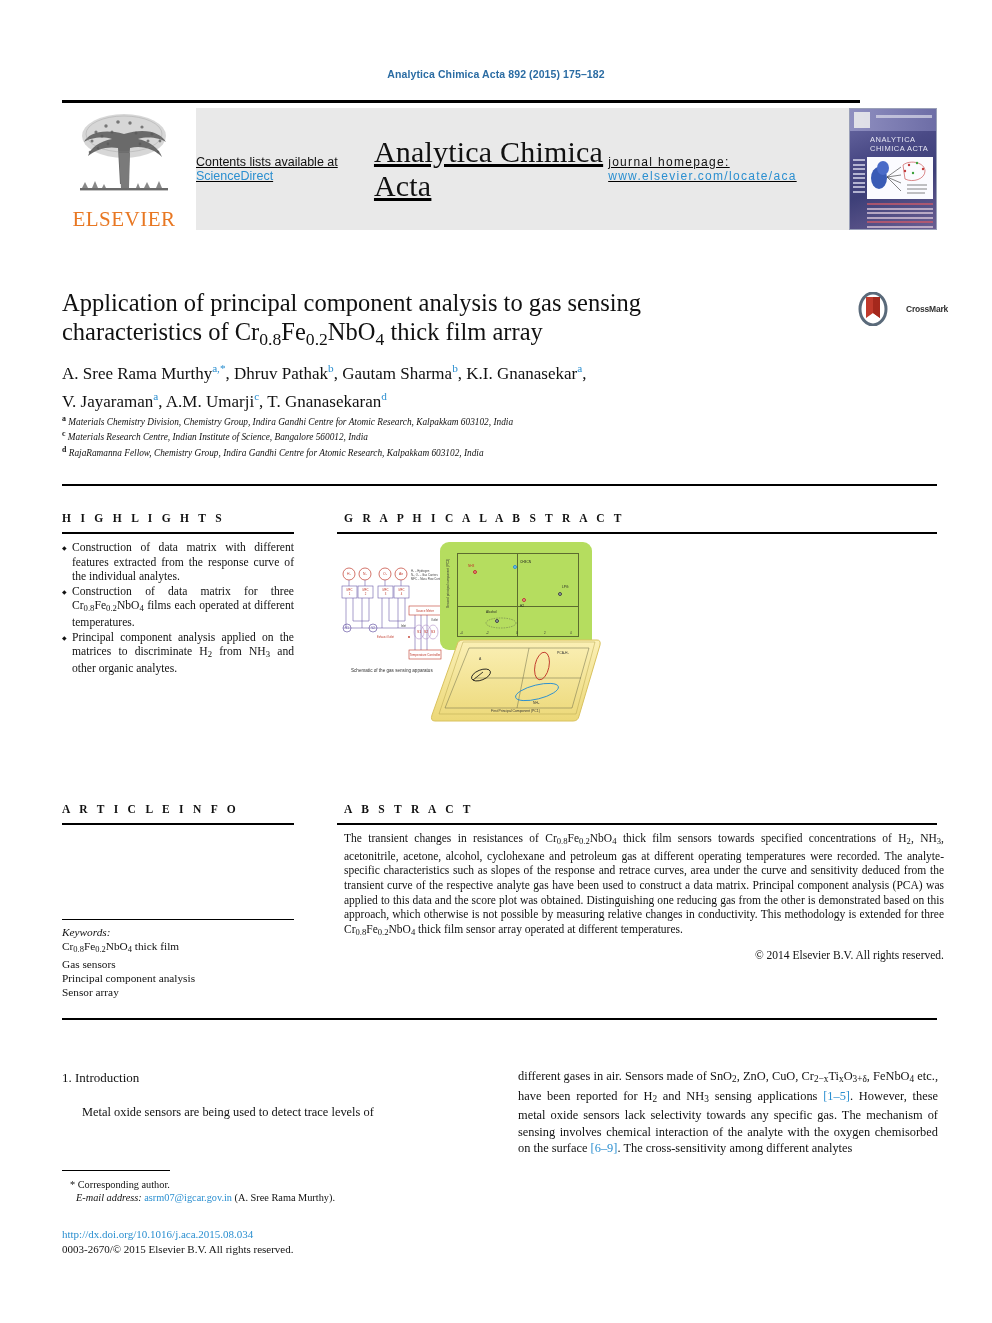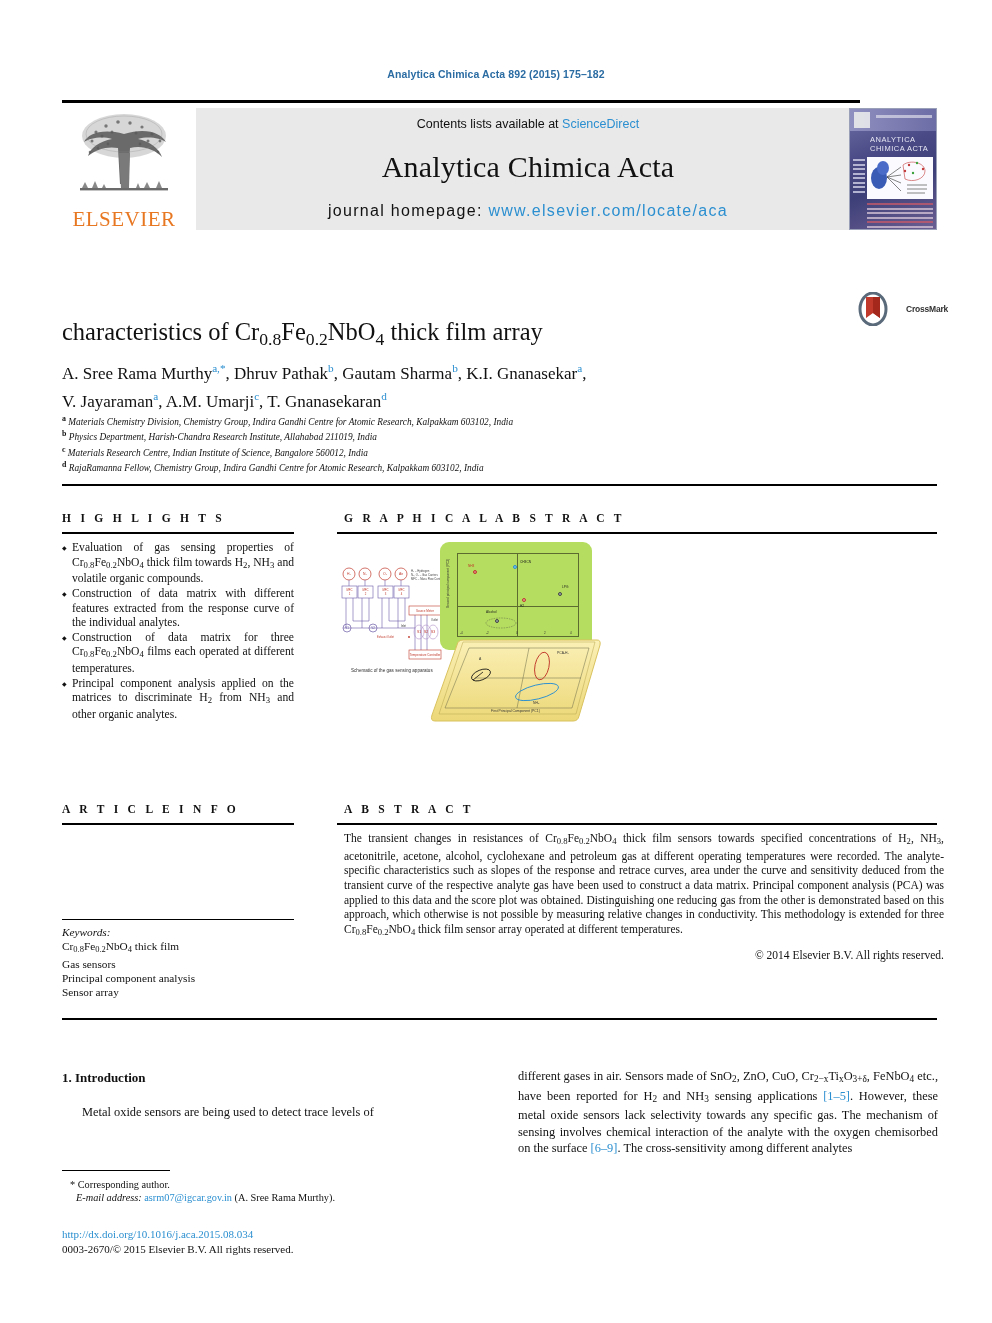--- a/index.html
+++ b/index.html
@@ -34,32 +34,32 @@
   }
   .tree{width:104px;height:92px;display:block;}
   .elsevier-word{
     font-family:"Liberation Serif", serif;
     font-size:21px;letter-spacing:.5px;color:#E87722;line-height:1;
     margin-top:9px;
   }
   .journal-band{
     position:absolute;left:134px;top:0;width:664px;height:122px;
     background:#e9e9e9;
-    display:flex;flex-direction:column;align-items:center;justify-content:space-between;
-    padding:9px 0 10px 0;box-sizing:border-box;
+    display:flex;align-items:center;justify-content:space-between;
+    padding:9px 0 10px 0;box-sizing:border-box;text-decoration:underline;
   }
   .contents-line{
     font-family:"Liberation Sans", sans-serif;font-size:12.5px;color:#111;
   }
   .contents-line .sd{color:#2b8fd0;}
   .journal-name{
     font-family:"Liberation Serif", serif;font-size:30px;color:#111;letter-spacing:.2px;
   }
   .homepage-line{
-    font-family:"Liberation Sans", sans-serif;font-size:16px;color:#111;letter-spacing:1.3px;
+    font-family:"Liberation Sans", sans-serif;font-size:12px;color:#111;letter-spacing:1.3px;
   }
   .homepage-line .url{color:#2b8fd0;}
 
   
   .cover{
     position:absolute;left:849px;top:108px;width:88px;height:122px;
     border:1px solid #9aa0b8;box-sizing:border-box;overflow:hidden;
     background:linear-gradient(160deg,#6f6fa8 0%,#4a4a86 35%,#3d3f78 60%,#6b5f92 100%);
   }
   .cover .cov-top{
@@ -188,21 +188,21 @@
   .yc-shape{
     position:absolute;left:0;top:0;width:100%;height:100%;
   }
 
   .schem{position:absolute;left:0px;top:26px;width:108px;height:110px;}
 
   
   .intro-left{position:absolute;left:62px;top:1070px;width:400px;}
   .intro-right{position:absolute;left:518px;top:1068px;width:420px;}
   .sec-title{
-    font-family:"Liberation Serif", serif;font-weight:bold;font-size:13px;color:#111;
+    font-family:"Liberation Serif", serif;font-weight:normal;font-size:13px;color:#111;
   }
   .body-p{
     font-family:"Liberation Serif", serif;font-size:12.4px;line-height:16.4px;color:#111;
     text-align:justify;
   }
   .body-p .sub{font-size:.75em;vertical-align:-0.25em;}
   .ref{color:#2b8fd0;}
 
   .foot-rule{
     position:absolute;left:62px;top:1170px;width:108px;height:1px;background:#000;
@@ -322,21 +322,21 @@
       <i class="red"></i>
         <i></i>
         <i></i>
         <i></i>
         <i class="red"></i>
         <i></i>
     </div>
   </div>
 
   <div class="title">
-    <br>
+    <span>Application of principal component analysis to gas sensing</span><br>
     <span>characteristics of Cr</span><span class="sub">0.8</span><span>Fe</span><span class="sub">0.2</span><span>NbO</span><span class="sub">4</span><span> thick film array</span>
   </div>
 
   <div class="crossmark">
     <div class="cm-logo">
       <svg viewBox="0 0 30 34" width="30" height="34">
         <ellipse cx="15" cy="17" rx="13" ry="16" fill="none" stroke="#5a6a7a" stroke-width="3"></ellipse>
         <ellipse cx="15" cy="17" rx="10.5" ry="13.5" fill="#ffffff"></ellipse>
         <path d="M8 5 L22 5 L22 26 L15 21 L8 26 Z" fill="#c0392b"></path>
         <path d="M15 5 L22 5 L22 26 L15 21 Z" fill="#a5281c"></path>
@@ -345,36 +345,34 @@
     <div class="cm-word">CrossMark</div>
   </div>
 
   <div class="authors">
     <span>A. Sree Rama Murthy</span><sup>a,</sup><sup class="star">*</sup><span>, Dhruv Pathak</span><sup>b</sup><span>, Gautam Sharma</span><sup>b</sup><span>, K.I. Gnanasekar</span><sup>a</sup>,<br>
     <span>V. Jayaraman</span><sup>a</sup><span>, A.M. Umarji</span><sup>c</sup><span>, T. Gnanasekaran</span><sup>d</sup>
   </div>
 
   <div class="affils">
     <div><sup>a</sup> <span>Materials Chemistry Division, Chemistry Group, Indira Gandhi Centre for Atomic Research, Kalpakkam 603102, India</span></div>
-    <div><sup>b</sup> <span>Physics Department, Harish-Chandra Research Institute, Allahabad 211019, India</span></div>
     <div><sup>c</sup> <span>Materials Research Centre, Indian Institute of Science, Bangalore 560012, India</span></div>
     <div><sup>d</sup> <span>RajaRamanna Fellow, Chemistry Group, Indira Gandhi Centre for Atomic Research, Kalpakkam 603102, India</span></div>
   </div>
 
   <div class="rule-thick" style="top:484px;left:62px;width:875px;height:2.2px;"></div>
 
   <div class="col-left hdr-label" style="top:512px;">H I G H L I G H T S</div>
   <div class="sec-rule" style="left:62px;top:532px;width:232px;"></div>
 
   <div class="col-right hdr-label" style="top:512px;">G R A P H I C A L  A B S T R A C T</div>
   <div class="sec-rule" style="left:337px;top:532px;width:600px;"></div>
 
   <div class="col-left" style="top:541px;">
     <ul class="hl-list">
-      <li>Evaluation of gas sensing properties of Cr<span class="sub">0.8</span>Fe<span class="sub">0.2</span>NbO<span class="sub">4</span> thick film towards H<span class="sub">2</span>, NH<span class="sub">3</span> and volatile organic compounds.</li>
       <li>Construction of data matrix with different features extracted from the response curve of the individual analytes.</li>
       <li>Construction of data matrix for three Cr<span class="sub">0.8</span>Fe<span class="sub">0.2</span>NbO<span class="sub">4</span> films each operated at different temperatures.</li>
       <li>Principal component analysis applied on the matrices to discriminate H<span class="sub">2</span> from NH<span class="sub">3</span> and other organic analytes.</li>
     </ul>
   </div>
 
   <div class="ga-fig">
 
     <svg class="schem" viewBox="0 0 108 110">
       <g stroke="#c0392b" fill="none" stroke-width="0.7">

